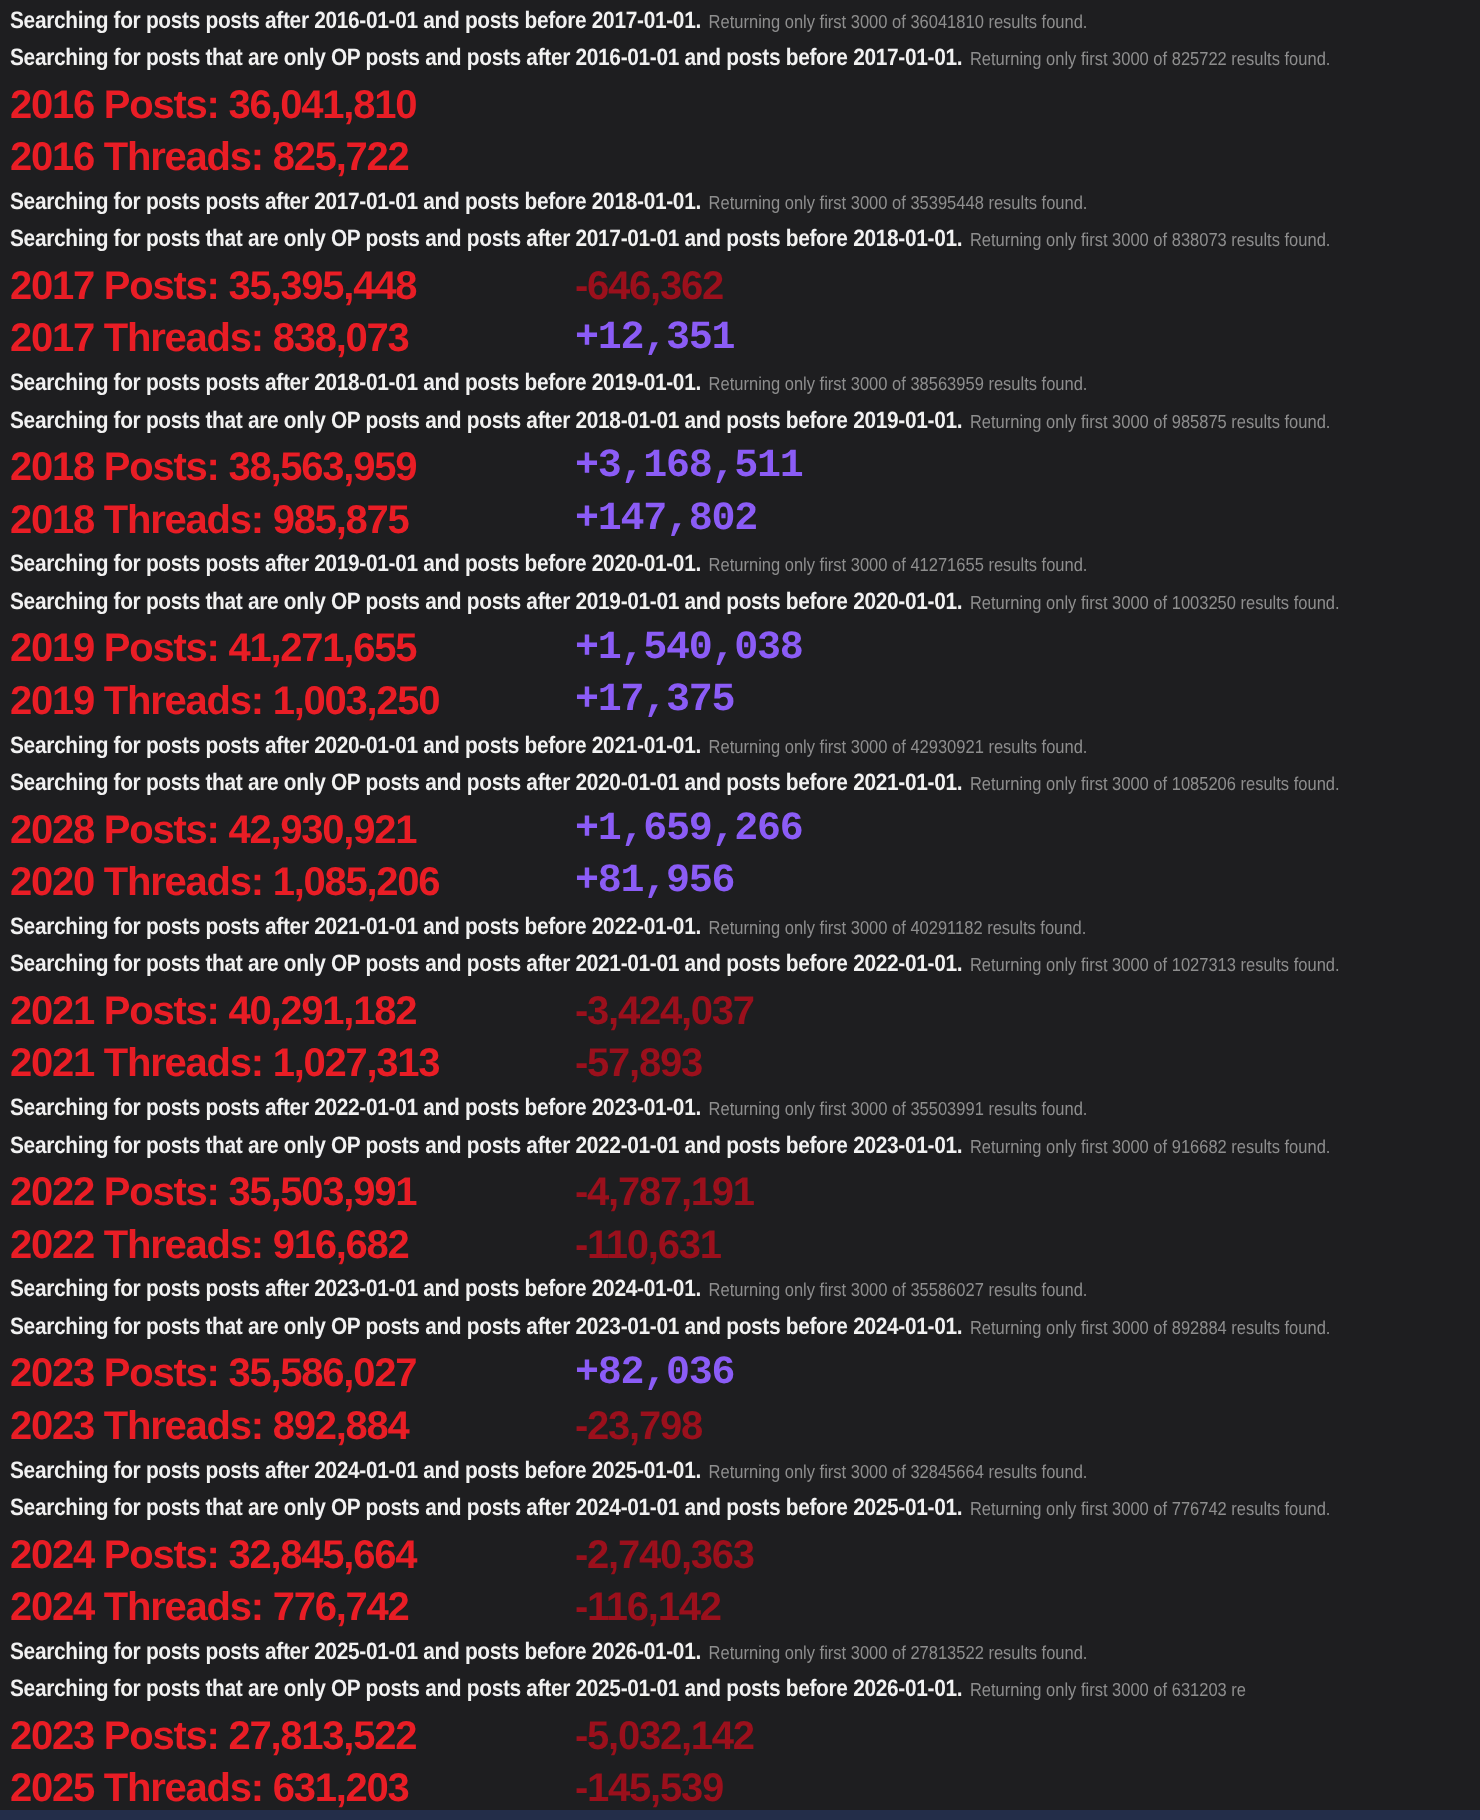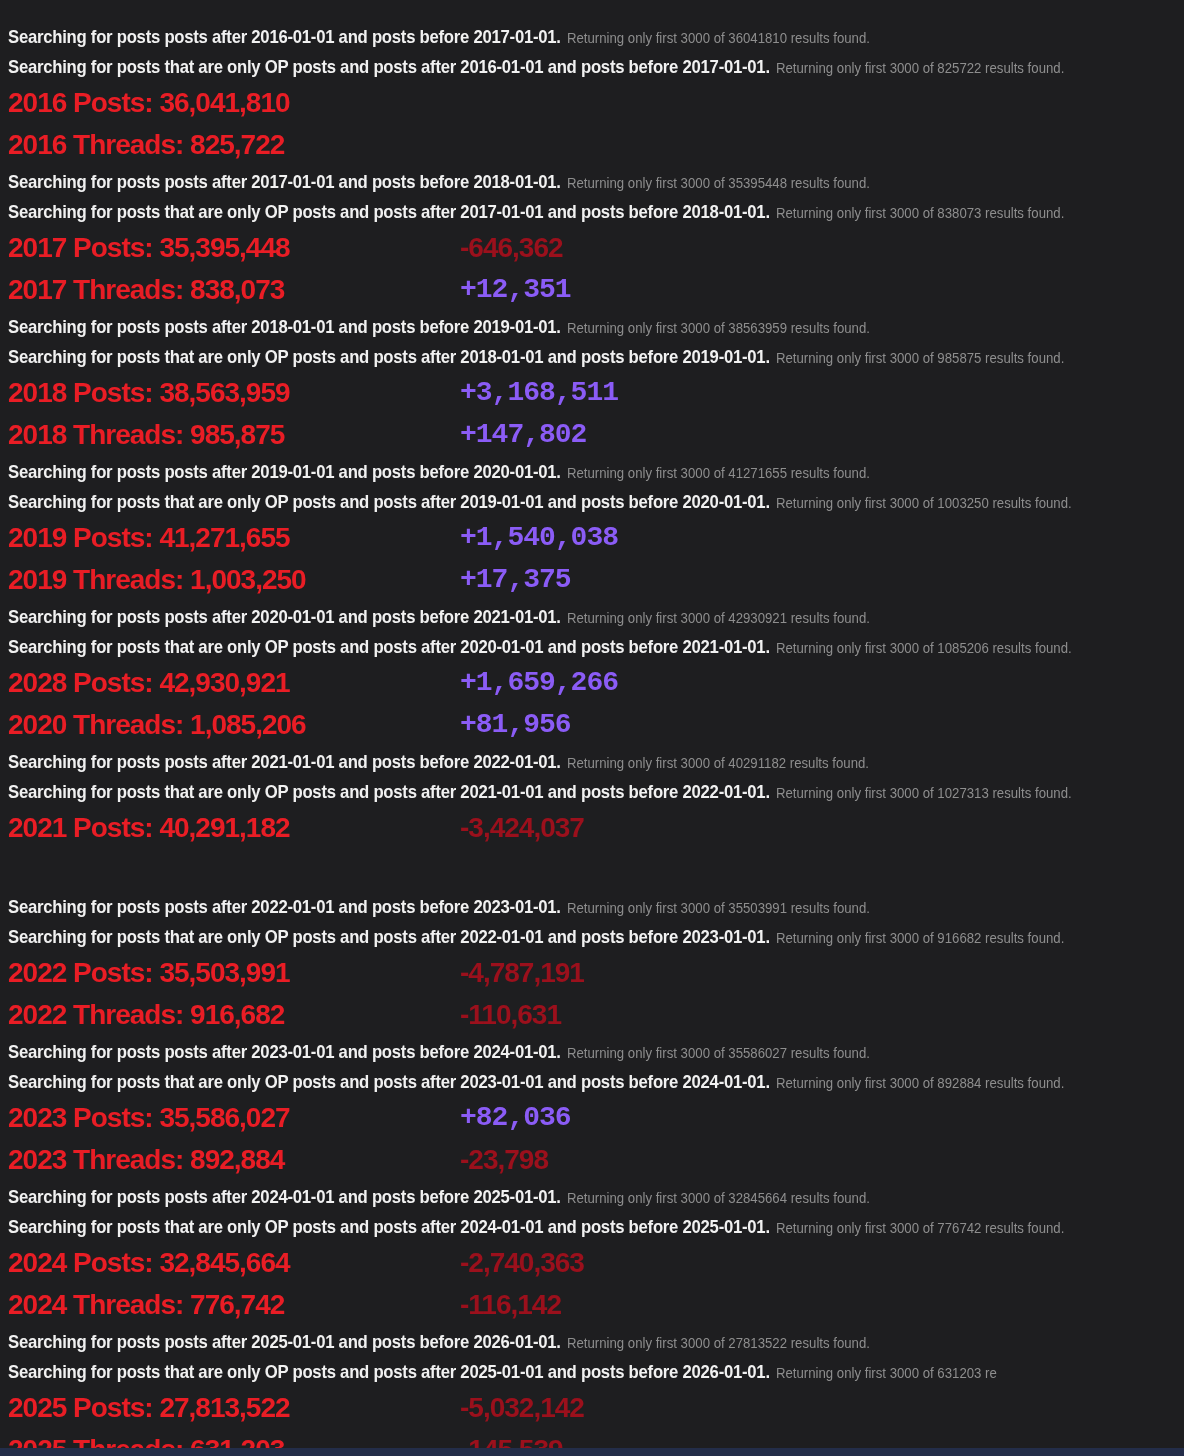--- a/index.html
+++ b/index.html
@@ -8,21 +8,21 @@
     background: #1e1e20;
     width: 1184px;
     height: 1456px;
     overflow: hidden;
     font-family: "Liberation Sans", sans-serif;
   }
   #page {
     position: relative;
     width: 1184px;
     height: 1456px;
-    padding-top: 22px;
+    padding-top: 2px;
     box-sizing: border-box;
   }
   .section {
     padding-left: 8px;
     height: 145px;
     box-sizing: border-box;
     overflow: visible;
   }
   .search-line {
     white-space: nowrap;
@@ -42,21 +42,21 @@
     font-size: 15px;
     font-weight: 400;
     color: #8e8e8e;
     margin-left: 7px;
   }
   .bigline {
     display: flex;
     white-space: nowrap;
     line-height: 42px;
     height: 42px;
-    font-size: 28px;
+    font-size: 32px;
     font-weight: 700;
     letter-spacing: -1px;
   }
   .stat {
     color: #e91d25;
     min-width: 452px;
   }
   .delta[data-trend="positive"] { color: #8b5cf6; font-family: Liberation Mono, monospace; }
   .delta[data-trend="negative"] { color: #9b101c; }
   .delta[data-trend="none"]     { color: transparent; }
@@ -139,20 +139,24 @@
       </div>
   </div>
 
   <div class="section">
     <div class="search-line"><span class="search-main">Searching for posts posts after 2021-01-01 and posts before 2022-01-01.</span><span class="search-sub">Returning only first 3000 of 40291182 results found.</span></div>
     <div class="search-line"><span class="search-main">Searching for posts that are only OP posts and posts after 2021-01-01 and posts before 2022-01-01.</span><span class="search-sub">Returning only first 3000 of 1027313 results found.</span></div>
     <div class="bigline">
         <span class="stat">2021 Posts: 40,291,182</span>
         <span class="delta" data-trend="negative">-3,424,037</span>
       </div>
+    <div class="bigline">
+        <span class="stat">2021 Threads: 1,027,313</span>
+        <span class="delta" data-trend="negative">-57,893</span>
+      </div>
   </div>
 
   <div class="section">
     <div class="search-line"><span class="search-main">Searching for posts posts after 2022-01-01 and posts before 2023-01-01.</span><span class="search-sub">Returning only first 3000 of 35503991 results found.</span></div>
     <div class="search-line"><span class="search-main">Searching for posts that are only OP posts and posts after 2022-01-01 and posts before 2023-01-01.</span><span class="search-sub">Returning only first 3000 of 916682 results found.</span></div>
     <div class="bigline">
         <span class="stat">2022 Posts: 35,503,991</span>
         <span class="delta" data-trend="negative">-4,787,191</span>
       </div>
     <div class="bigline">
@@ -184,21 +188,21 @@
     <div class="bigline">
         <span class="stat">2024 Threads: 776,742</span>
         <span class="delta" data-trend="negative">-116,142</span>
       </div>
   </div>
 
   <div class="section">
     <div class="search-line"><span class="search-main">Searching for posts posts after 2025-01-01 and posts before 2026-01-01.</span><span class="search-sub">Returning only first 3000 of 27813522 results found.</span></div>
     <div class="search-line"><span class="search-main">Searching for posts that are only OP posts and posts after 2025-01-01 and posts before 2026-01-01.</span><span class="search-sub">Returning only first 3000 of 631203 re</span></div>
     <div class="bigline">
-        <span class="stat">2025 Posts: 27,813,522</span>
+        <span class="stat">2023 Posts: 27,813,522</span>
         <span class="delta" data-trend="negative">-5,032,142</span>
       </div>
     <div class="bigline">
         <span class="stat">2025 Threads: 631,203</span>
         <span class="delta" data-trend="negative">-145,539</span>
       </div>
   </div>
 
   <div id="bottom-bar"></div>
 </div>

